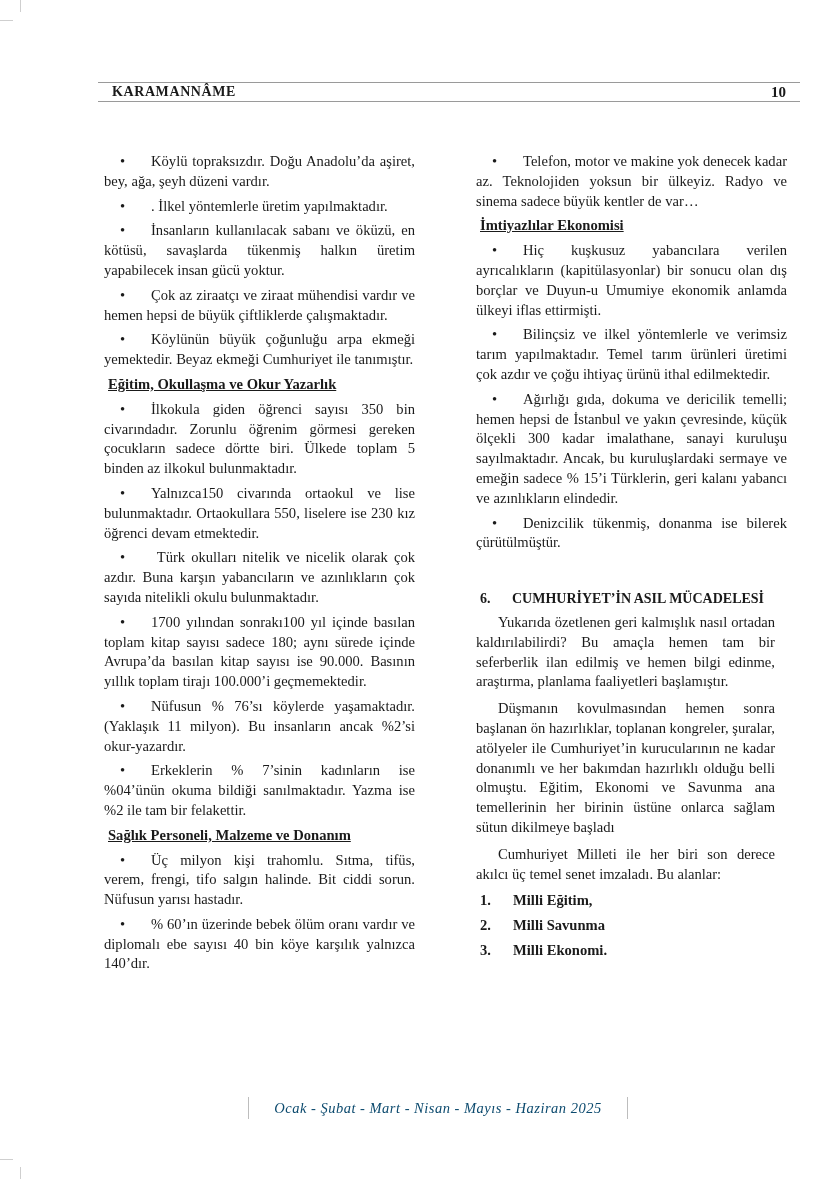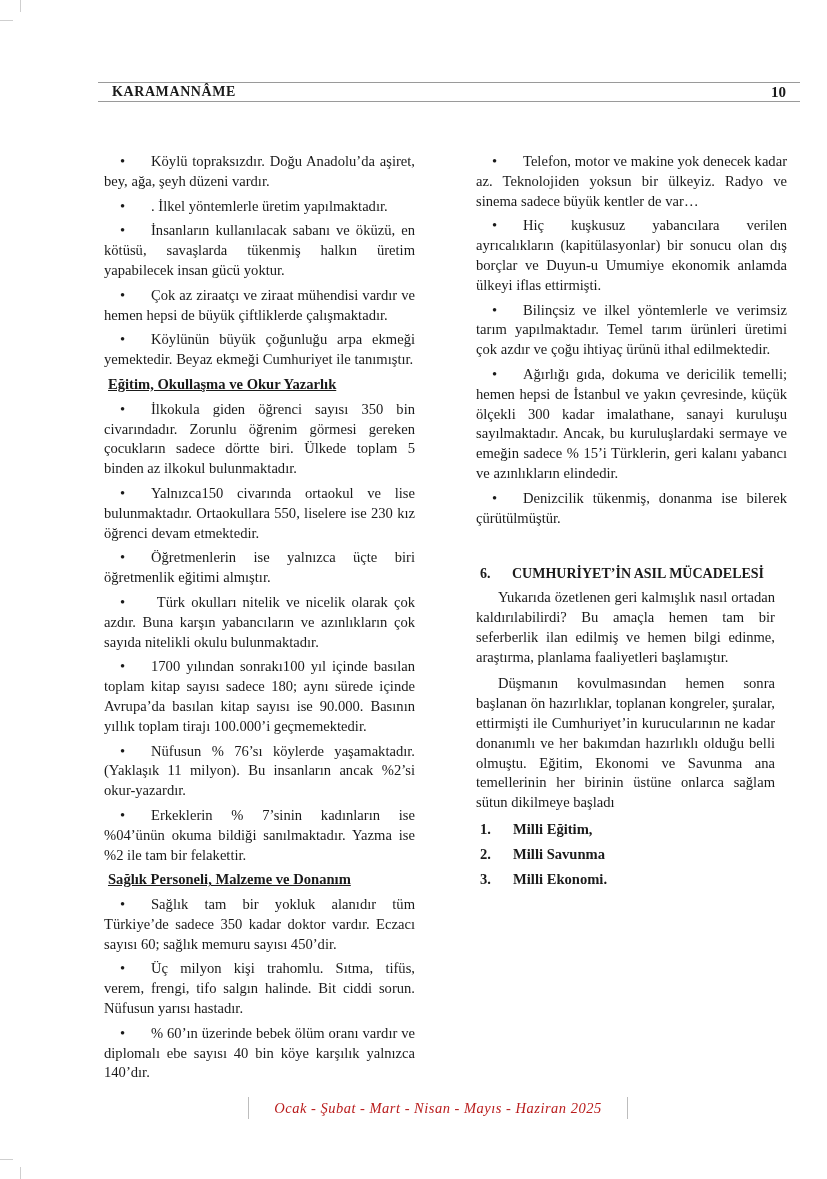--- a/index.html
+++ b/index.html
@@ -33,21 +33,21 @@
     .para { margin: 0 12px 7px 0; text-indent: 22px; }
     .section-title { font-weight: bold; font-size: 14px; margin: 36px 0 4px 4px; display: flex; }
     .section-title .num { width: 32px; }
     .num-item { font-weight: bold; margin: 0 0 5px 4px; display: flex; font-size: 14.6px; }
     .num-item .n { width: 33px; }
 
     .footer {
       position: absolute; left: 248px; top: 1097px; height: 22px; width: 378px;
       border-left: 1px solid #bdbdbd; border-right: 1px solid #bdbdbd;
       display: flex; align-items: center; justify-content: center;
-      font-style: italic; font-size: 14.5px; letter-spacing: 0.5px; color: #b91c1c;
+      font-style: italic; font-size: 14.5px; letter-spacing: 0.5px; color: #0c4a6e;
     }
   </style>
 </head>
 <body>
 
 <div class="crop-h crop-tl-h"></div>
 <div class="crop-v crop-tl-v"></div>
 <div class="crop-h crop-bl-h"></div>
 <div class="crop-v crop-bl-v"></div>
 
@@ -61,51 +61,51 @@
       <p class="bullet"><span class="dot">•</span><span>Köylü topraksızdır. Doğu Anadolu’da aşiret, bey, ağa, şeyh düzeni vardır.</span></p>
       <p class="bullet"><span class="dot">•</span><span>. İlkel yöntemlerle üretim yapılmaktadır.</span></p>
       <p class="bullet"><span class="dot">•</span><span>İnsanların kullanılacak sabanı ve öküzü, en kötüsü, savaşlarda tükenmiş halkın üretim yapabilecek insan gücü yoktur.</span></p>
       <p class="bullet"><span class="dot">•</span><span>Çok az ziraatçı ve ziraat mühendisi vardır ve hemen hepsi de büyük çiftliklerde çalışmaktadır.</span></p>
       <p class="bullet"><span class="dot">•</span><span>Köylünün büyük çoğunluğu arpa ekmeği yemektedir. Beyaz ekmeği Cumhuriyet ile tanımıştır.</span></p>
     </div>
   <div class="subhead">Eğitim, Okullaşma ve Okur Yazarlık</div>
   <div id="l-b2">
       <p class="bullet"><span class="dot">•</span><span>İlkokula giden öğrenci sayısı 350 bin civarındadır. Zorunlu öğrenim görmesi gereken çocukların sadece dörtte biri. Ülkede toplam 5 binden az ilkokul bulunmaktadır.</span></p>
       <p class="bullet"><span class="dot">•</span><span>Yalnızca150 civarında ortaokul ve lise bulunmaktadır. Ortaokullara 550, liselere ise 230 kız öğrenci devam etmektedir.</span></p>
-      <p class="bullet"><span class="dot">•</span><span>Öğretmenlerin ise yalnızca üçte biri öğretmenlik eğitimi almıştır.</span></p>
       <p class="bullet"><span class="dot">•</span><span> Türk okulları nitelik ve nicelik olarak çok azdır. Buna karşın yabancıların ve azınlıkların çok sayıda nitelikli okulu bulunmaktadır.</span></p>
       <p class="bullet"><span class="dot">•</span><span>1700 yılından sonrakı100 yıl içinde basılan toplam kitap sayısı sadece 180; aynı sürede içinde Avrupa’da basılan kitap sayısı ise 90.000. Basının yıllık toplam tirajı 100.000’i geçmemektedir.</span></p>
       <p class="bullet"><span class="dot">•</span><span>Nüfusun % 76’sı köylerde yaşamaktadır. (Yaklaşık 11 milyon). Bu insanların ancak %2’si okur-yazardır.</span></p>
       <p class="bullet"><span class="dot">•</span><span>Erkeklerin % 7’sinin kadınların ise %04’ünün okuma bildiği sanılmaktadır. Yazma ise %2 ile tam bir felakettir.</span></p>
     </div>
   <div class="subhead">Sağlık Personeli, Malzeme ve Donanım</div>
   <div id="l-b3">
-      <p class="bullet"><span class="dot">•</span><span>Sağlık tam bir yokluk alanıdır tüm Türkiye’de sadece 350 kadar doktor vardır. Eczacı sayısı 60; sağlık memuru sayısı 450’dir.</span></p>
       <p class="bullet"><span class="dot">•</span><span>Üç milyon kişi trahomlu. Sıtma, tifüs, verem, frengi, tifo salgın halinde. Bit ciddi sorun. Nüfusun yarısı hastadır.</span></p>
       <p class="bullet"><span class="dot">•</span><span>% 60’ın üzerinde bebek ölüm oranı vardır ve diplomalı ebe sayısı 40 bin köye karşılık yalnızca 140’dır.</span></p>
     </div>
 </div>
 
 <div class="col col-right">
   <div id="r-b1">
       <p class="bullet"><span class="dot">•</span><span>Telefon, motor ve makine yok denecek kadar az. Teknolojiden yoksun bir ülkeyiz. Radyo ve sinema sadece büyük kentler de var…</span></p>
     </div>
+  <div class="subhead">İmtiyazlılar Ekonomisi</div>
   <div id="r-b2">
       <p class="bullet"><span class="dot">•</span><span>Hiç kuşkusuz yabancılara verilen ayrıcalıkların (kapitülasyonlar) bir sonucu olan dış borçlar ve Duyun-u Umumiye ekonomik anlamda ülkeyi iflas ettirmişti.</span></p>
       <p class="bullet"><span class="dot">•</span><span>Bilinçsiz ve ilkel yöntemlerle ve verimsiz tarım yapılmaktadır. Temel tarım ürünleri üretimi çok azdır ve çoğu ihtiyaç ürünü ithal edilmektedir.</span></p>
       <p class="bullet"><span class="dot">•</span><span>Ağırlığı gıda, dokuma ve dericilik temelli; hemen hepsi de İstanbul ve yakın çevresinde, küçük ölçekli 300 kadar imalathane, sanayi kuruluşu sayılmaktadır. Ancak, bu kuruluşlardaki sermaye ve emeğin sadece % 15’i Türklerin, geri kalanı yabancı ve azınlıkların elindedir.</span></p>
       <p class="bullet"><span class="dot">•</span><span>Denizcilik tükenmiş, donanma ise bilerek çürütülmüştür.</span></p>
     </div>
   <div class="section-title">
     <span class="num">6.</span>
     <span>CUMHURİYET’İN ASIL MÜCADELESİ</span>
   </div>
   <div id="r-p1">
       <p class="para">Yukarıda özetlenen geri kalmışlık nasıl ortadan kaldırılabilirdi? Bu amaçla hemen tam bir seferberlik ilan edilmiş ve hemen bilgi edinme, araştırma, planlama faaliyetleri başlamıştır.</p>
-      <p class="para">Düşmanın kovulmasından hemen sonra başlanan ön hazırlıklar, toplanan kongreler, şuralar, ettirmişti ile Cumhuriyet’in kurucularının ne kadar donanımlı ve her bakımdan hazırlıklı olduğu belli olmuştu. Eğitim, Ekonomi ve Savunma ana temellerinin her birinin üstüne onlarca sağlam sütun dikilmeye başladı</p>
+      <p class="para">Düşmanın kovulmasından hemen sonra başlanan ön hazırlıklar, toplanan kongreler, şuralar, atölyeler ile Cumhuriyet’in kurucularının ne kadar donanımlı ve her bakımdan hazırlıklı olduğu belli olmuştu. Eğitim, Ekonomi ve Savunma ana temellerinin her birinin üstüne onlarca sağlam sütun dikilmeye başladı</p>
+      <p class="para">Cumhuriyet Milleti ile her biri son derece akılcı üç temel senet imzaladı. Bu alanlar:</p>
     </div>
   <div id="r-num">
       <div class="num-item">
         <span class="n">1.</span>
         <span>Milli Eğitim,</span>
       </div>
       <div class="num-item">
         <span class="n">2.</span>
         <span>Milli Savunma</span>
       </div>

